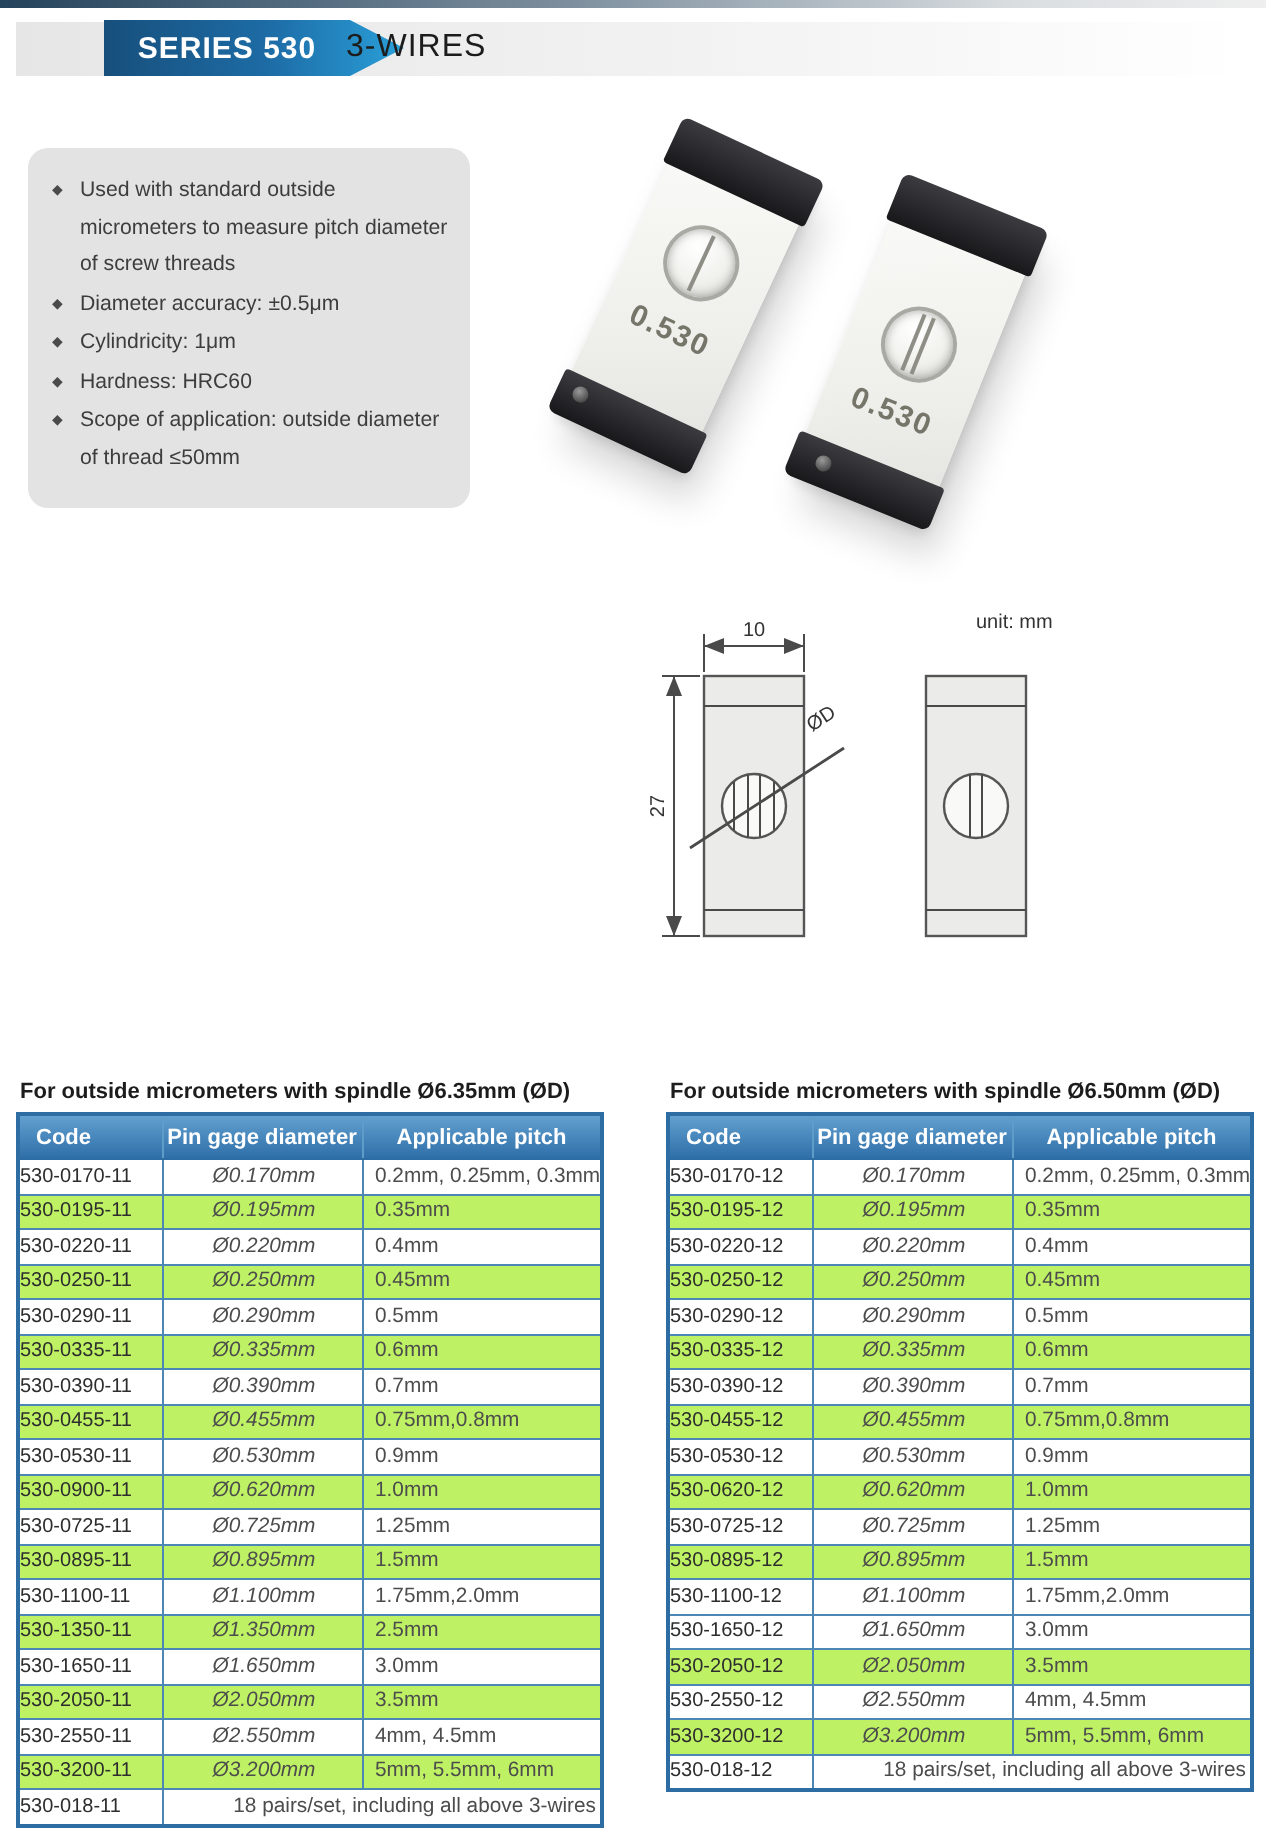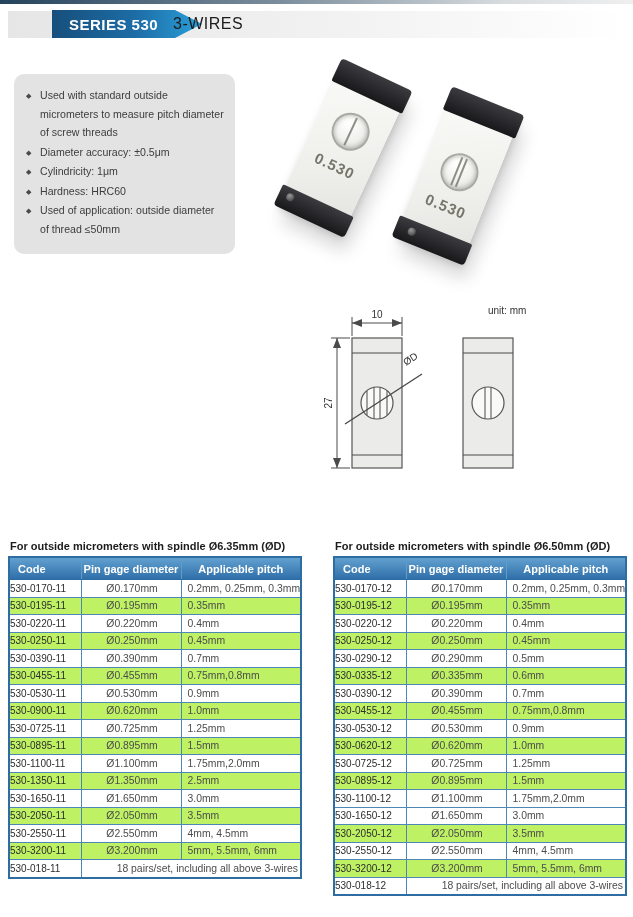--- a/index.html
+++ b/index.html
@@ -69,21 +69,21 @@
   .dtable{position:absolute;top:556px;width:292px;border-collapse:collapse;table-layout:fixed;
           border:2px solid #2e6da4;}
   .t0{left:8px;} .t1{left:333px;}
   .dtable th{background:linear-gradient(#62a0cf,#2f6fa9);color:#ffffff;font-size:11px;
              font-weight:bold;height:21px;border:1px solid #5e9cc9;border-bottom:1px solid #2e6da4;
              padding:0;}
   .dtable th.c0{text-align:left;padding-left:8px;}
   .dtable td{height:16.5px;font-size:10.4px;color:#4c4c4c;border:1px solid #4d87b5;
              padding:0 2px 0 6px;white-space:nowrap;overflow:hidden;}
   .dtable td.c0{font-weight:normal;color:#2d2d2d;font-size:10px;padding-left:0;}
-  .dtable td.c1{text-align:center;padding-left:4px;}
+  .dtable td.c1{text-align:center;padding-left:4px;font-style:italic;}
   .dtable col.w0{width:72px;} .dtable col.w1{width:100px;} .dtable col.w2{width:120px;}
   .dtable tr.alt{background:#bef264;}
   .dtable td.setdesc{text-align:right;padding-left:0;}
 </style>
 </head>
 <body>
 
 <div class="page">
 
   <div class="top-rule"></div>
@@ -93,21 +93,21 @@
     <span>SERIES 530</span>
   </div>
   <div class="banner-sub">3-WIRES</div>
 
   <div class="features">
     <ul>
       <li><span class="bullet">◆</span><span>Used with standard outside micrometers to measure pitch diameter of screw threads</span></li>
       <li><span class="bullet">◆</span><span>Diameter accuracy: ±0.5μm</span></li>
       <li><span class="bullet">◆</span><span>Cylindricity: 1μm</span></li>
       <li><span class="bullet">◆</span><span>Hardness: HRC60</span></li>
-      <li><span class="bullet">◆</span><span>Used of application: outside diameter of thread ≤50mm</span></li>
+      <li><span class="bullet">◆</span><span>Scope of application: outside diameter of thread ≤50mm</span></li>
     </ul>
   </div>
 
   <div class="plate plate1">
     <div class="cap cap-top"></div>
     <div class="cap cap-bottom"></div>
     <div class="hole">
         <div class="wire single"></div>
       </div>
     <div class="plate-label">0.530</div>
@@ -190,20 +190,30 @@
           <td class="c0">530-0220-11</td>
           <td class="c1">Ø0.220mm</td>
           <td class="c2">0.4mm</td>
         </tr>
         <tr class="alt">
           <td class="c0">530-0250-11</td>
           <td class="c1">Ø0.250mm</td>
           <td class="c2">0.45mm</td>
         </tr>
         <tr>
+          <td class="c0">530-0290-11</td>
+          <td class="c1">Ø0.290mm</td>
+          <td class="c2">0.5mm</td>
+        </tr>
+        <tr class="alt">
+          <td class="c0">530-0335-11</td>
+          <td class="c1">Ø0.335mm</td>
+          <td class="c2">0.6mm</td>
+        </tr>
+        <tr>
           <td class="c0">530-0390-11</td>
           <td class="c1">Ø0.390mm</td>
           <td class="c2">0.7mm</td>
         </tr>
         <tr class="alt">
           <td class="c0">530-0455-11</td>
           <td class="c1">Ø0.455mm</td>
           <td class="c2">0.75mm,0.8mm</td>
         </tr>
         <tr>

